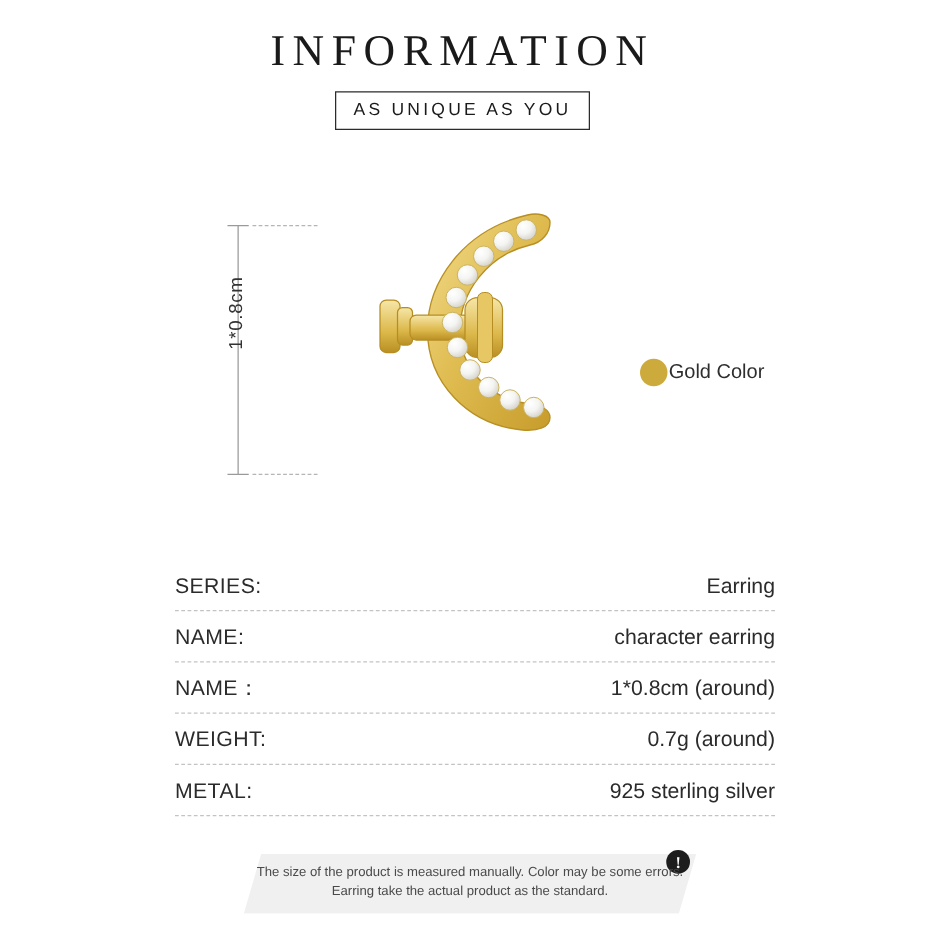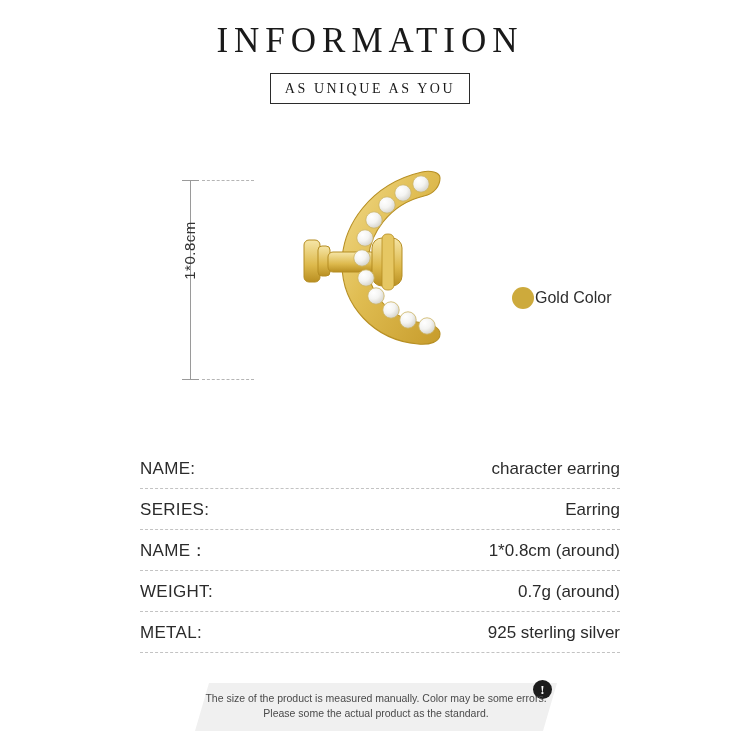--- a/index.html
+++ b/index.html
@@ -32,21 +32,21 @@
     font-weight: 400;
     line-height: 1.1;
   }
   .header-sub-wrap {
     display: inline-block;
     margin-top: 12px;
     border: 1px solid #2b2b2b;
     padding: 5px 14px 6px 14px;
   }
   .header-sub {
-    font-family: Liberation Serif, serif;
+    font-family: Liberation Sans, sans-serif;
     font-size: 14px;
     letter-spacing: 2.6px;
     color: #1a1a1a;
     text-align: right;
   }
 
   
   .product-area {
     position: absolute;
     top: 150px;
@@ -286,41 +286,41 @@
   </div>
 
   <div class="swatch-row">
     <span class="swatch-dot"></span>
     <span class="swatch-label">Gold Color</span>
   </div>
 </div>
 
 <div class="spec-table">
   <div class="spec-row">
+    <span class="spec-key">SERIES:</span>
+    <span class="spec-val">Earring</span>
+  </div>
+  <div class="spec-row">
     <span class="spec-key">NAME:</span>
     <span class="spec-val">character earring</span>
-  </div>
-  <div class="spec-row">
-    <span class="spec-key">SERIES:</span>
-    <span class="spec-val">Earring</span>
   </div>
   <div class="spec-row">
     <span class="spec-key">NAME：</span>
     <span class="spec-val">1*0.8cm (around)</span>
   </div>
   <div class="spec-row">
     <span class="spec-key">WEIGHT:</span>
     <span class="spec-val">0.7g (around)</span>
   </div>
   <div class="spec-row">
     <span class="spec-key">METAL:</span>
     <span class="spec-val">925 sterling silver</span>
   </div>
 </div>
 
 <div class="footer">
   <div class="footer-band"></div>
   <div class="footer-badge">!</div>
   <div class="footer-text">
     <div>The size of the product is measured manually. Color may be some errors.</div>
-    <div>Please some the actual product as the standard.</div>
+    <div>Earring take the actual product as the standard.</div>
   </div>
 </div>
 
 </body></html>

